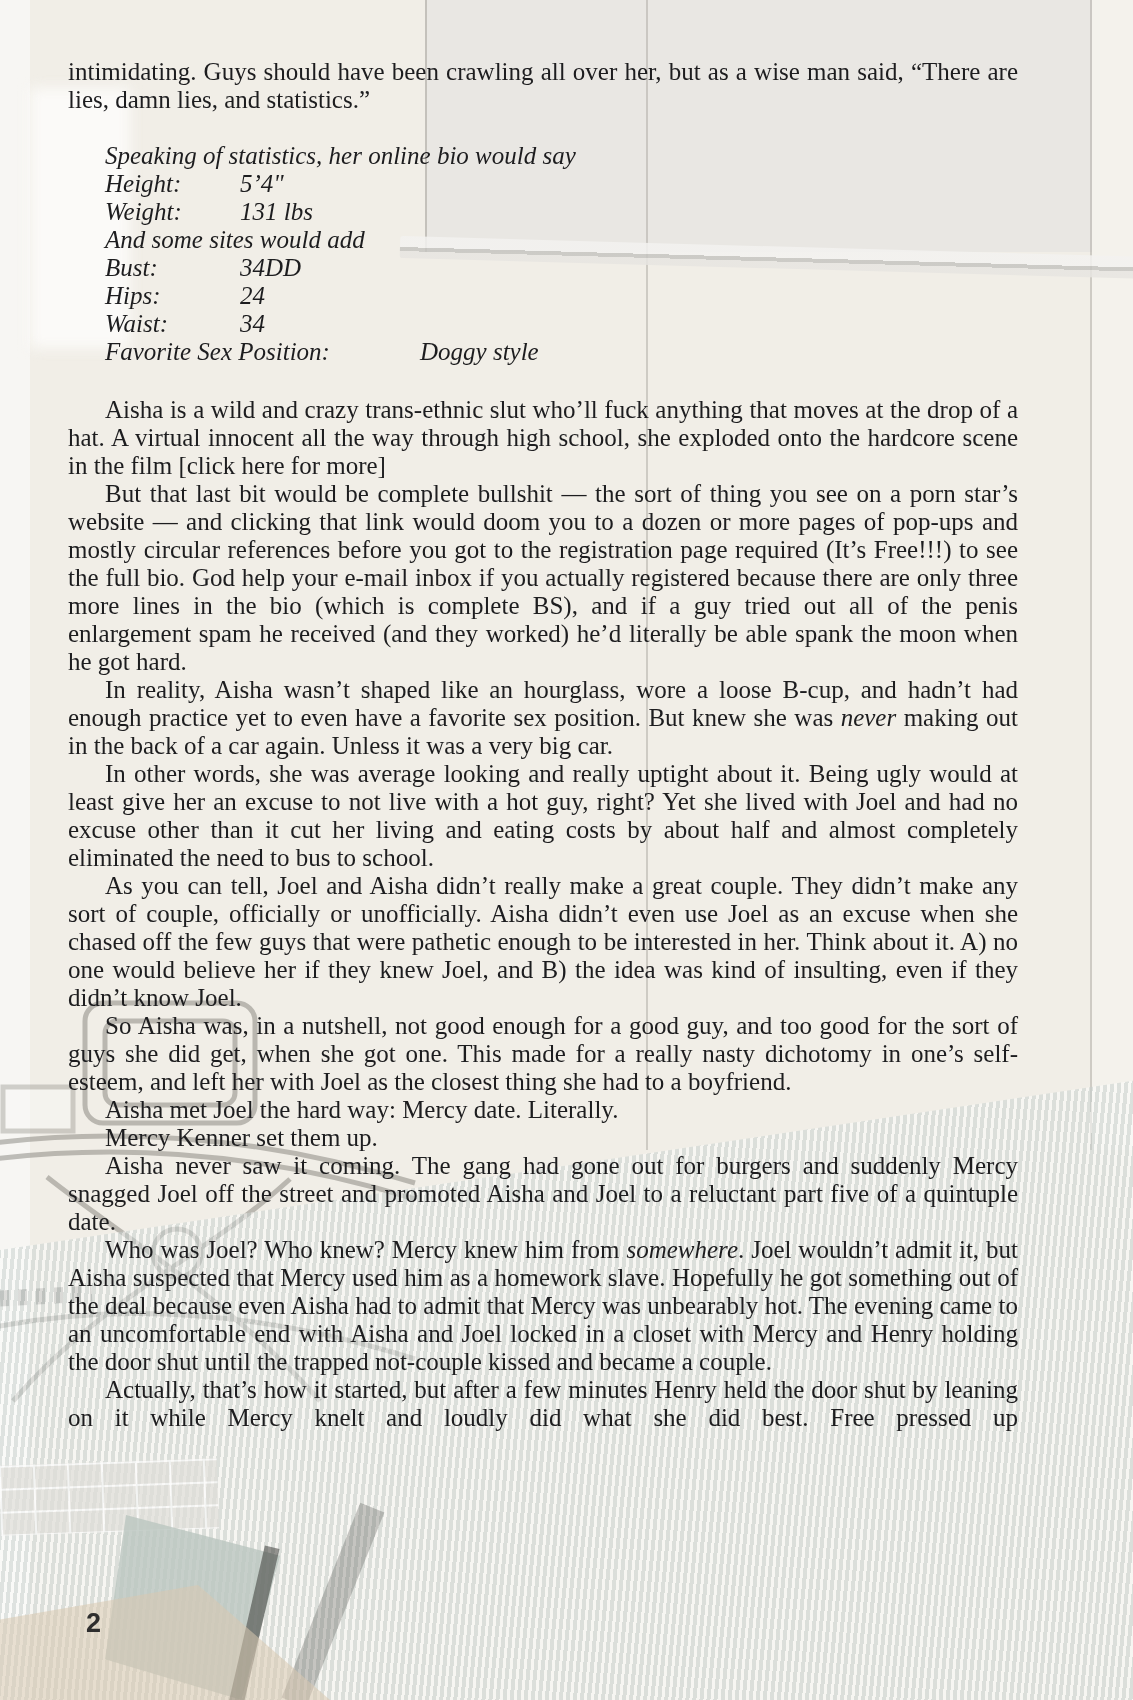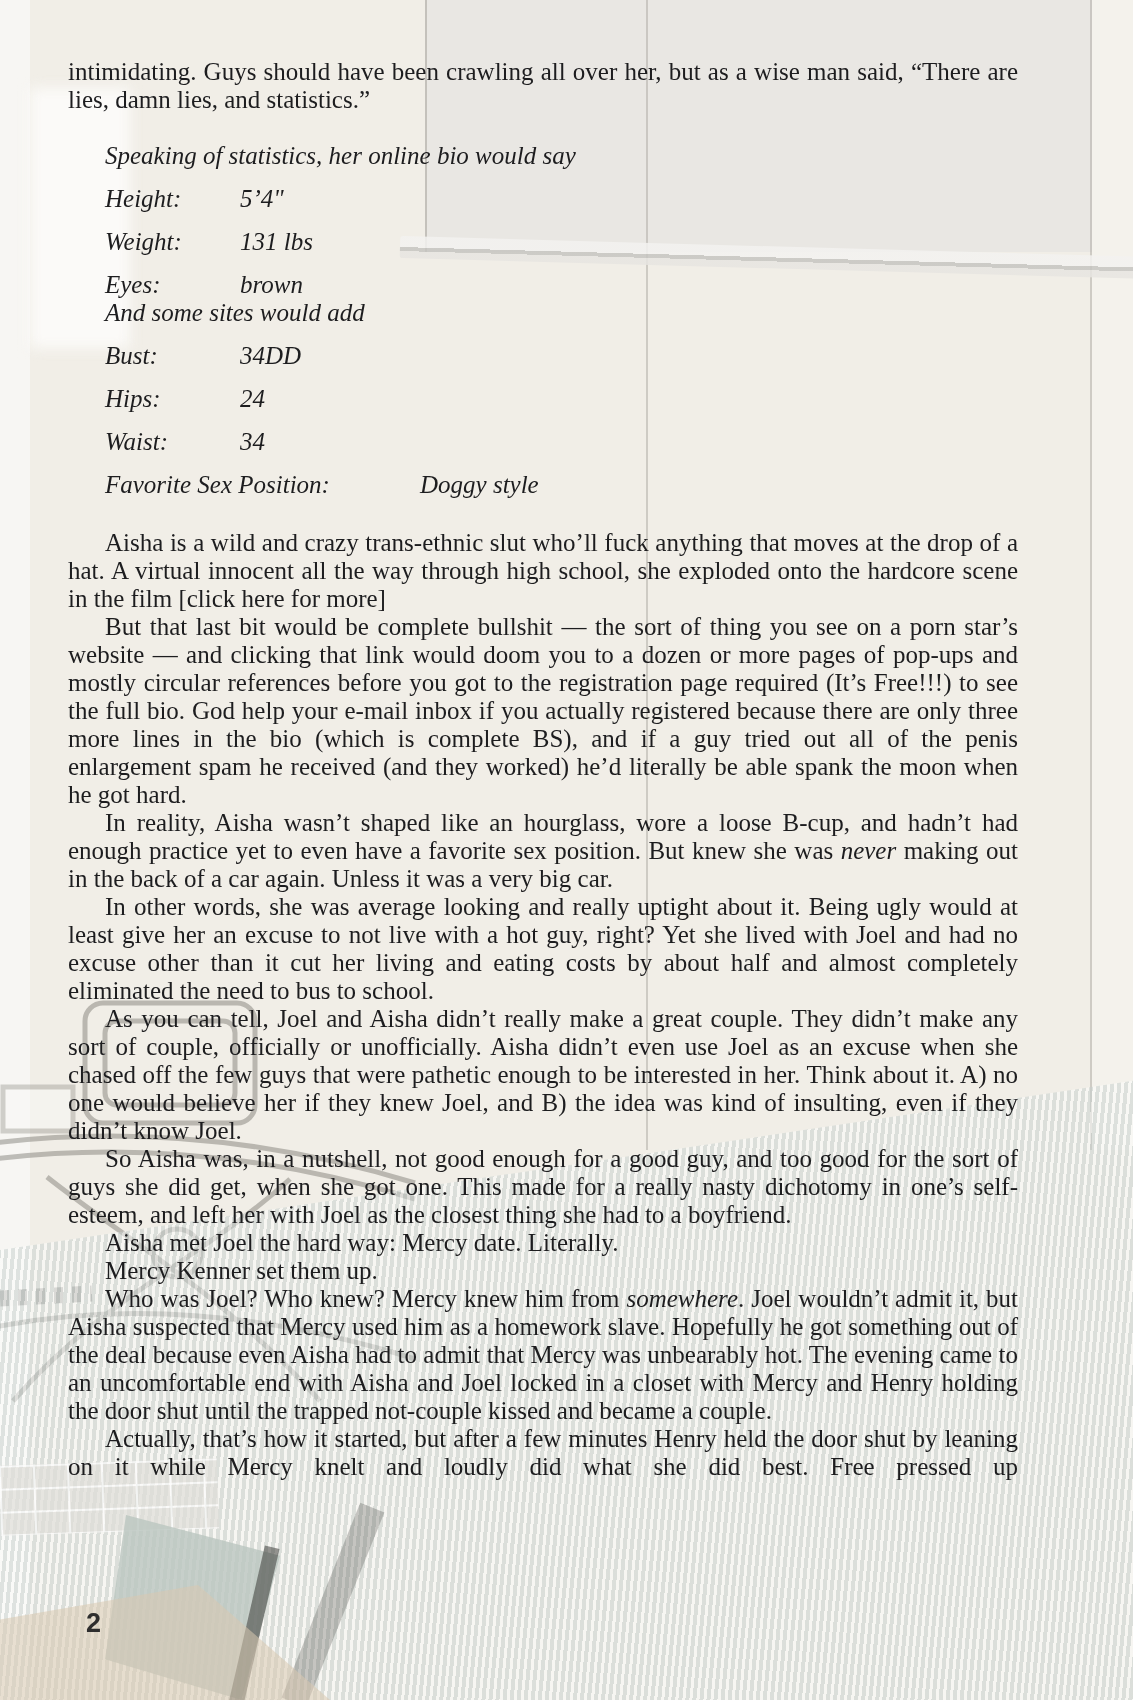--- a/index.html
+++ b/index.html
@@ -44,21 +44,21 @@
   .l-bedleg2{left:320px;top:1500px;width:26px;height:210px;background:rgba(70,70,64,.28);transform:rotate(22deg);}
   .l-floor{left:0;top:1585px;width:330px;height:115px;background:#d8c8b0;opacity:.55;
     clip-path:polygon(0 30%, 60% 0, 100% 100%, 0 100%);}
   
   .content{position:absolute;inset:0;z-index:1;box-sizing:border-box;padding:58px 115px 0 68px;border-radius:27px;}
   .par{margin:0;font-size:25px;line-height:28px;text-align:justify;color:var(--ink);}
   .par.ind{text-indent:37px;}
   .par.jlast{text-align-last:justify;}
   .par .it{font-style:italic;}
   .bio{margin:28px 0 30px 37px;font-style:italic;font-size:25px;line-height:28px;color:var(--ink);}
-  .bio-label{display:inline-block;width:135px;margin-top:15px;}
+  .bio-label{display:inline-block;width:135px;}
   .bio-label.wide{width:315px;}
   .pagenum{position:absolute;left:86px;top:1608px;
     font-family:"Liberation Sans", sans-serif;font-weight:bold;font-size:27px;color:#2e2e2e;}
 </style>
 </head>
 <body>
 
 <div class="page">
   <div class="bg">
     <div class="l-topright"></div>
@@ -94,34 +94,34 @@
   </div>
 
   <div class="content">
     <div id="opening">
         <p class="par"><span>intimidating. Guys should have been crawling all over her, but as a wise man said, “There are lies, damn lies, and statistics.”</span></p>
       </div>
     <div class="bio" id="bio">
         <div>Speaking of statistics, her online bio would say</div>
         <div><span class="bio-label">Height:</span><span>5’4"</span></div>
         <div><span class="bio-label">Weight:</span><span>131 lbs</span></div>
-        <div><span class="bio-label">Eyes:</span><span>brown</span></div>
         <div>And some sites would add</div>
         <div><span class="bio-label">Bust:</span><span>34DD</span></div>
         <div><span class="bio-label">Hips:</span><span>24</span></div>
         <div><span class="bio-label">Waist:</span><span>34</span></div>
         <div><span class="bio-label wide">Favorite Sex Position:</span><span>Doggy style</span></div>
       </div>
     <div id="rest">
         <p class="par ind"><span>Aisha is a wild and crazy trans-ethnic slut who’ll fuck anything that moves at the drop of a hat. A virtual innocent all the way through high school, she exploded onto the hardcore scene in the film [click here for more]</span></p>
         <p class="par ind"><span>But that last bit would be complete bullshit — the sort of thing you see on a porn star’s website — and clicking that link would doom you to a dozen or more pages of pop-ups and mostly circular references before you got to the registration page required (It’s Free!!!) to see the full bio. God help your e-mail inbox if you actually registered because there are only three more lines in the bio (which is complete BS), and if a guy tried out all of the penis enlargement spam he received (and they worked) he’d literally be able spank the moon when he got hard.</span></p>
         <p class="par ind"><span>In reality, Aisha wasn’t shaped like an hourglass, wore a loose B-cup, and hadn’t had enough practice yet to even have a favorite sex position. But knew she was </span><span class="it">never</span><span> making out in the back of a car again. Unless it was a very big car.</span></p>
         <p class="par ind"><span>In other words, she was average looking and really uptight about it. Being ugly would at least give her an excuse to not live with a hot guy, right? Yet she lived with Joel and had no excuse other than it cut her living and eating costs by about half and almost completely eliminated the need to bus to school.</span></p>
         <p class="par ind"><span>As you can tell, Joel and Aisha didn’t really make a great couple. They didn’t make any sort of couple, officially or unofficially. Aisha didn’t even use Joel as an excuse when she chased off the few guys that were pathetic enough to be interested in her. Think about it. A) no one would believe her if they knew Joel, and B) the idea was kind of insulting, even if they didn’t know Joel.</span></p>
         <p class="par ind"><span>So Aisha was, in a nutshell, not good enough for a good guy, and too good for the sort of guys she did get, when she got one. This made for a really nasty dichotomy in one’s self-esteem, and left her with Joel as the closest thing she had to a boyfriend.</span></p>
         <p class="par ind"><span>Aisha met Joel the hard way: Mercy date. Literally.</span></p>
         <p class="par ind"><span>Mercy Kenner set them up.</span></p>
+        <p class="par ind"><span>Aisha never saw it coming. The gang had gone out for burgers and suddenly Mercy snagged Joel off the street and promoted Aisha and Joel to a reluctant part five of a quintuple date.</span></p>
         <p class="par ind"><span>Who was Joel? Who knew? Mercy knew him from </span><span class="it">somewhere</span><span>. Joel wouldn’t admit it, but Aisha suspected that Mercy used him as a homework slave. Hopefully he got something out of the deal because even Aisha had to admit that Mercy was unbearably hot. The evening came to an uncomfortable end with Aisha and Joel locked in a closet with Mercy and Henry holding the door shut until the trapped not-couple kissed and became a couple.</span></p>
         <p class="par ind jlast"><span>Actually, that’s how it started, but after a few minutes Henry held the door shut by leaning on it while Mercy knelt and loudly did what she did best. Free pressed up</span></p>
       </div>
     <div class="pagenum">2</div>
   </div>
 </div>
 
 </body></html>

